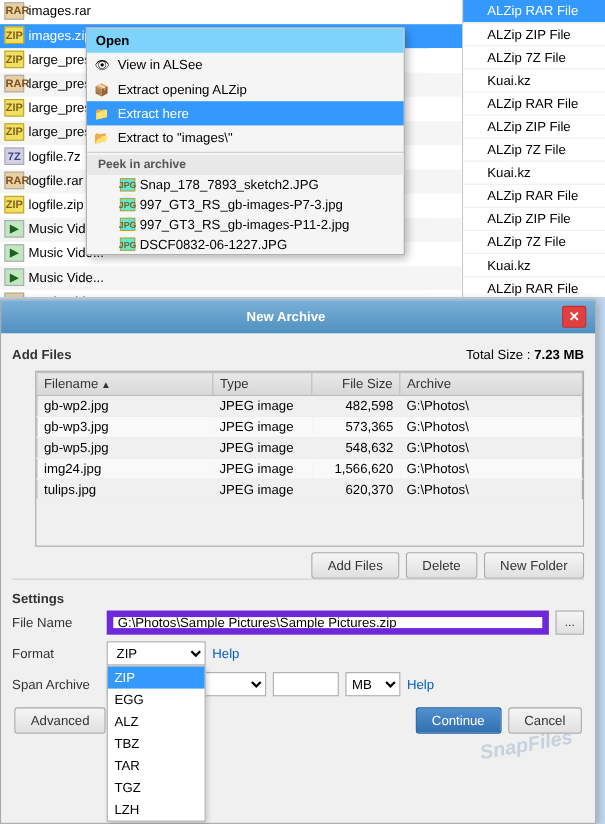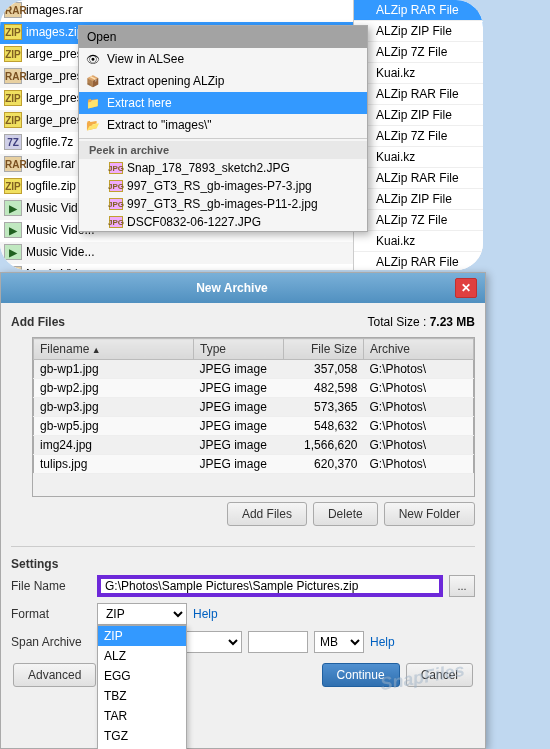--- a/index.html
+++ b/index.html
@@ -1,25 +1,24 @@
 <!DOCTYPE html>
 <html><head>
   <meta charset="utf-8">
   <style>
     * { box-sizing: border-box; margin: 0; padding: 0; font-family: 'Segoe UI', Tahoma, Arial, sans-serif; font-size: 12px; }
     body { background: #c0d8f0; width: 550px; height: 749px; overflow: hidden; position: relative; }
 
     
     .file-list-area {
       background: #fff;
-      width: 483px;
+      width: 550px;
       height: 270px;
       position: relative;
       overflow: hidden;
-      border-radius: 27px;
     }
     .file-list-table {
       width: 100%;
       border-collapse: collapse;
     }
     .file-list-table tr {
       height: 22px;
     }
     .file-list-table tr:nth-child(odd) { background: #fff; }
     .file-list-table tr:nth-child(even) { background: #f5f5f5; }
@@ -91,21 +90,21 @@
     .context-submenu-file {
       padding: 2px 10px 2px 30px;
       display: flex;
       align-items: center;
       gap: 4px;
       cursor: pointer;
     }
     .mini-icon {
       width: 14px;
       height: 12px;
-      background: #f0abfc;
+      background: #5eead4;
       border: 1px solid #c0a030;
       font-size: 8px;
       display: flex;
       align-items: center;
       justify-content: center;
       color: #806020;
       font-weight: bold;
       flex-shrink: 0;
     }
 
@@ -127,21 +126,21 @@
       white-space: nowrap;
       overflow: hidden;
     }
     .type-list-item.selected { background: #3399ff; color: #fff; }
 
     
     .new-archive-window {
       position: absolute;
       top: 272px;
       left: 0;
-      width: 486px;
+      width: 542px;
       height: 477px;
       background: #f0f0f0;
       border: 1px solid #aaa;
       box-shadow: 2px 2px 8px rgba(0,0,0,0.3);
     }
     .window-titlebar {
       height: 30px;
       background: linear-gradient(to bottom, #7ab0d8 0%, #5090c0 100%);
       display: flex;
       align-items: center;
@@ -241,39 +240,39 @@
       font-size: 12px;
     }
     .btn.primary {
       background: linear-gradient(to bottom, #5090d0 0%, #3070b0 100%);
       color: #fff;
       border-color: #2060a0;
     }
 
     
     .settings-section {
-      margin-top: 20px;
+      margin-top: 0;
       border-top: 1px solid #ccc;
       padding-top: 6px;
     }
     .form-row {
       display: flex;
       align-items: center;
       margin-bottom: 6px;
       gap: 6px;
     }
     .form-label {
       width: 80px;
       color: #333;
       flex-shrink: 0;
     }
     .form-input {
       flex: 1;
       height: 22px;
-      border: 4px solid #6d28d9;
+      border: 6px solid #6d28d9;
       padding: 2px 4px;
       background: #fff;
     }
     .browse-btn {
       width: 26px;
       height: 22px;
       background: linear-gradient(to bottom, #f5f5f5 0%, #e0e0e0 100%);
       border: 1px solid #aaa;
       cursor: pointer;
       display: flex;
@@ -504,21 +503,21 @@
       <div class="type-list-item">ALZip 7Z File</div>
       <div class="type-list-item">Kuai.kz</div>
       <div class="type-list-item">ALZip RAR File</div>
       <div class="type-list-item">ALZip ZIP File</div>
       <div class="type-list-item">ALZip 7Z File</div>
       <div class="type-list-item">Kuai.kz</div>
       <div class="type-list-item">ALZip RAR File</div>
     </div>
 
   <div class="context-menu">
-    <div class="context-menu-item" style="font-weight:normal; background:#a3a3a3; padding-left:8px;">
+    <div class="context-menu-item" style="font-weight:bold; background:#7dd3fc; padding-left:8px;">
       <span>Open</span>
     </div>
     <div id="context-menu-items">
         <div class="context-menu-item">
           <span class="context-menu-icon">👁</span>
           <span>View in ALSee</span>
         </div>
         <div class="context-menu-item">
           <span class="context-menu-icon">📦</span>
           <span>Extract opening ALZip</span>
@@ -577,26 +576,20 @@
         <thead>
           <tr>
             <th class="sortable" style="width:160px">Filename</th>
             <th style="width:90px">Type</th>
             <th style="width:80px; text-align:right">File Size</th>
             <th>Archive</th>
           </tr>
         </thead>
         <tbody id="dialog-file-tbody">
             <tr>
-      <td>gb-wp1.jpg</td>
-      <td>JPEG image</td>
-      <td style="text-align:right">357,058</td>
-      <td>G:\Photos\</td>
-    </tr>
-            <tr>
       <td>gb-wp2.jpg</td>
       <td>JPEG image</td>
       <td style="text-align:right">482,598</td>
       <td>G:\Photos\</td>
     </tr>
             <tr>
       <td>gb-wp3.jpg</td>
       <td>JPEG image</td>
       <td style="text-align:right">573,365</td>
       <td>G:\Photos\</td>
@@ -639,22 +632,22 @@
       </div>
 
       <div class="form-row">
         <div class="form-label">Format</div>
         <div class="dropdown-wrapper">
           <select class="format-select" id="format-select">
           <option>ZIP</option><option>EGG</option><option>ALZ</option><option>TAR</option><option>TBZ</option><option>TGZ</option><option>LZH</option></select>
           
           <div class="dropdown-list" id="format-dropdown-list">
               <div class="dropdown-list-item selected">ZIP</div>
+              <div class="dropdown-list-item">EGG</div>
               <div class="dropdown-list-item">ALZ</div>
-              <div class="dropdown-list-item">EGG</div>
               <div class="dropdown-list-item">TBZ</div>
               <div class="dropdown-list-item">TAR</div>
               <div class="dropdown-list-item">TGZ</div>
               <div class="dropdown-list-item">LZH</div>
             </div>
         </div>
         <a class="help-link">Help</a>
       </div>
 
       <div class="form-row">

